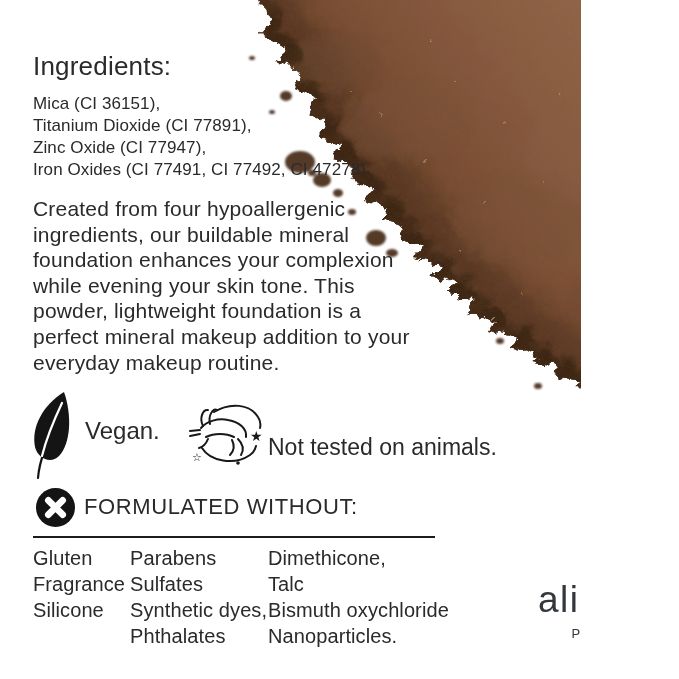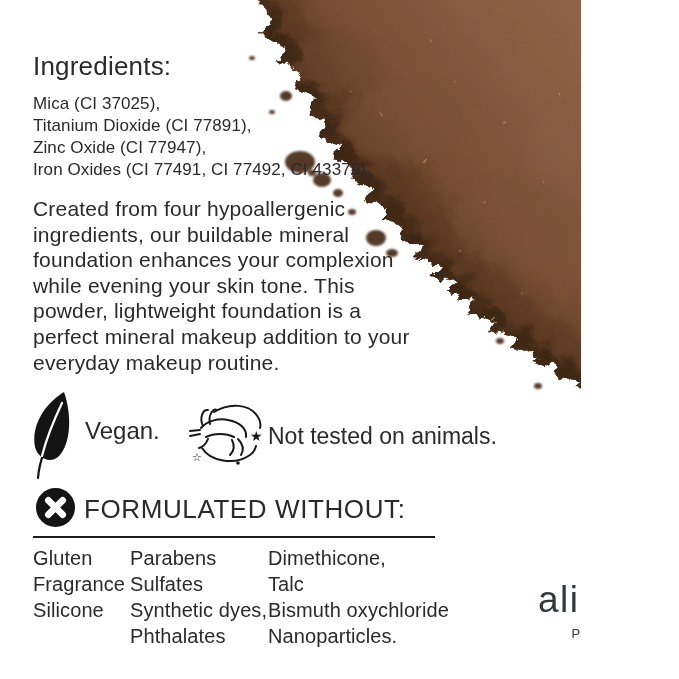--- a/index.html
+++ b/index.html
@@ -9,24 +9,24 @@
   }
   .abs{position:absolute;}
   
   .ingredients-heading{left:33px;top:51px;font-size:26px;letter-spacing:0.2px;}
   .ingredients-lines{left:33px;top:93px;font-size:17px;line-height:22px;letter-spacing:0.1px;}
   .description{left:33px;top:196px;font-size:21px;line-height:25.6px;letter-spacing:0.2px;}
   
   .leaf-wrap{left:26px;top:390px;width:48px;height:92px;}
   .vegan-label{left:85px;top:417px;font-size:24px;}
   .bunny-wrap{left:188px;top:399px;width:78px;height:70px;}
-  .cruelty-label{left:268px;top:423px;font-size:23px;}
+  .cruelty-label{left:268px;top:434px;font-size:23px;}
   
   .fw-icon{left:36px;top:488px;width:39px;height:39px;}
-  .fw-heading{left:84px;top:494px;font-size:26px;letter-spacing:0.6px;}
+  .fw-heading{left:84px;top:494px;font-size:22px;letter-spacing:0.6px;}
   .fw-divider{left:33px;top:536px;width:402px;height:2px;background:#1c1c1c;}
   .fw-col{top:545px;font-size:20px;line-height:26px;letter-spacing:0.1px;}
   .fw-col-0{left:33px;}
   .fw-col-1{left:130px;}
   .fw-col-2{left:268px;}
   
   .monogram{
     left:582px;top:548px;width:26px;height:26px;border:1.5px solid #383d43;border-radius:50%;
     display:flex;flex-direction:column;align-items:center;justify-content:center;
     font-size:9.5px;line-height:9px;color:#383d43;
@@ -142,24 +142,24 @@
       <ellipse cx="538" cy="386" rx="4" ry="3"></ellipse>
       <ellipse cx="596" cy="416" rx="6" ry="4"></ellipse>
       <ellipse cx="631" cy="424" rx="5" ry="3"></ellipse>
       <ellipse cx="656" cy="432" rx="4" ry="3"></ellipse>
       <ellipse cx="616" cy="402" rx="3" ry="2"></ellipse>
     </g>
   </svg>
 
   <div class="abs ingredients-heading">Ingredients:</div>
   <div class="abs ingredients-lines">
-    <div>Mica (CI 37025),</div>
+    <div>Mica (CI 36151),</div>
     <div>Titanium Dioxide (CI 77891),</div>
     <div>Zinc Oxide (CI 77947),</div>
-    <div>Iron Oxides (CI 77491, CI 77492, CI 43379).</div>
+    <div>Iron Oxides (CI 77491, CI 77492, CI 47278).</div>
   </div>
 
   <div class="abs description">
     <div>Created from four hypoallergenic</div>
     <div>ingredients, our buildable mineral</div>
     <div>foundation enhances your complexion</div>
     <div>while evening your skin tone. This</div>
     <div>powder, lightweight foundation is a</div>
     <div>perfect mineral makeup addition to your</div>
     <div>everyday makeup routine.</div>

